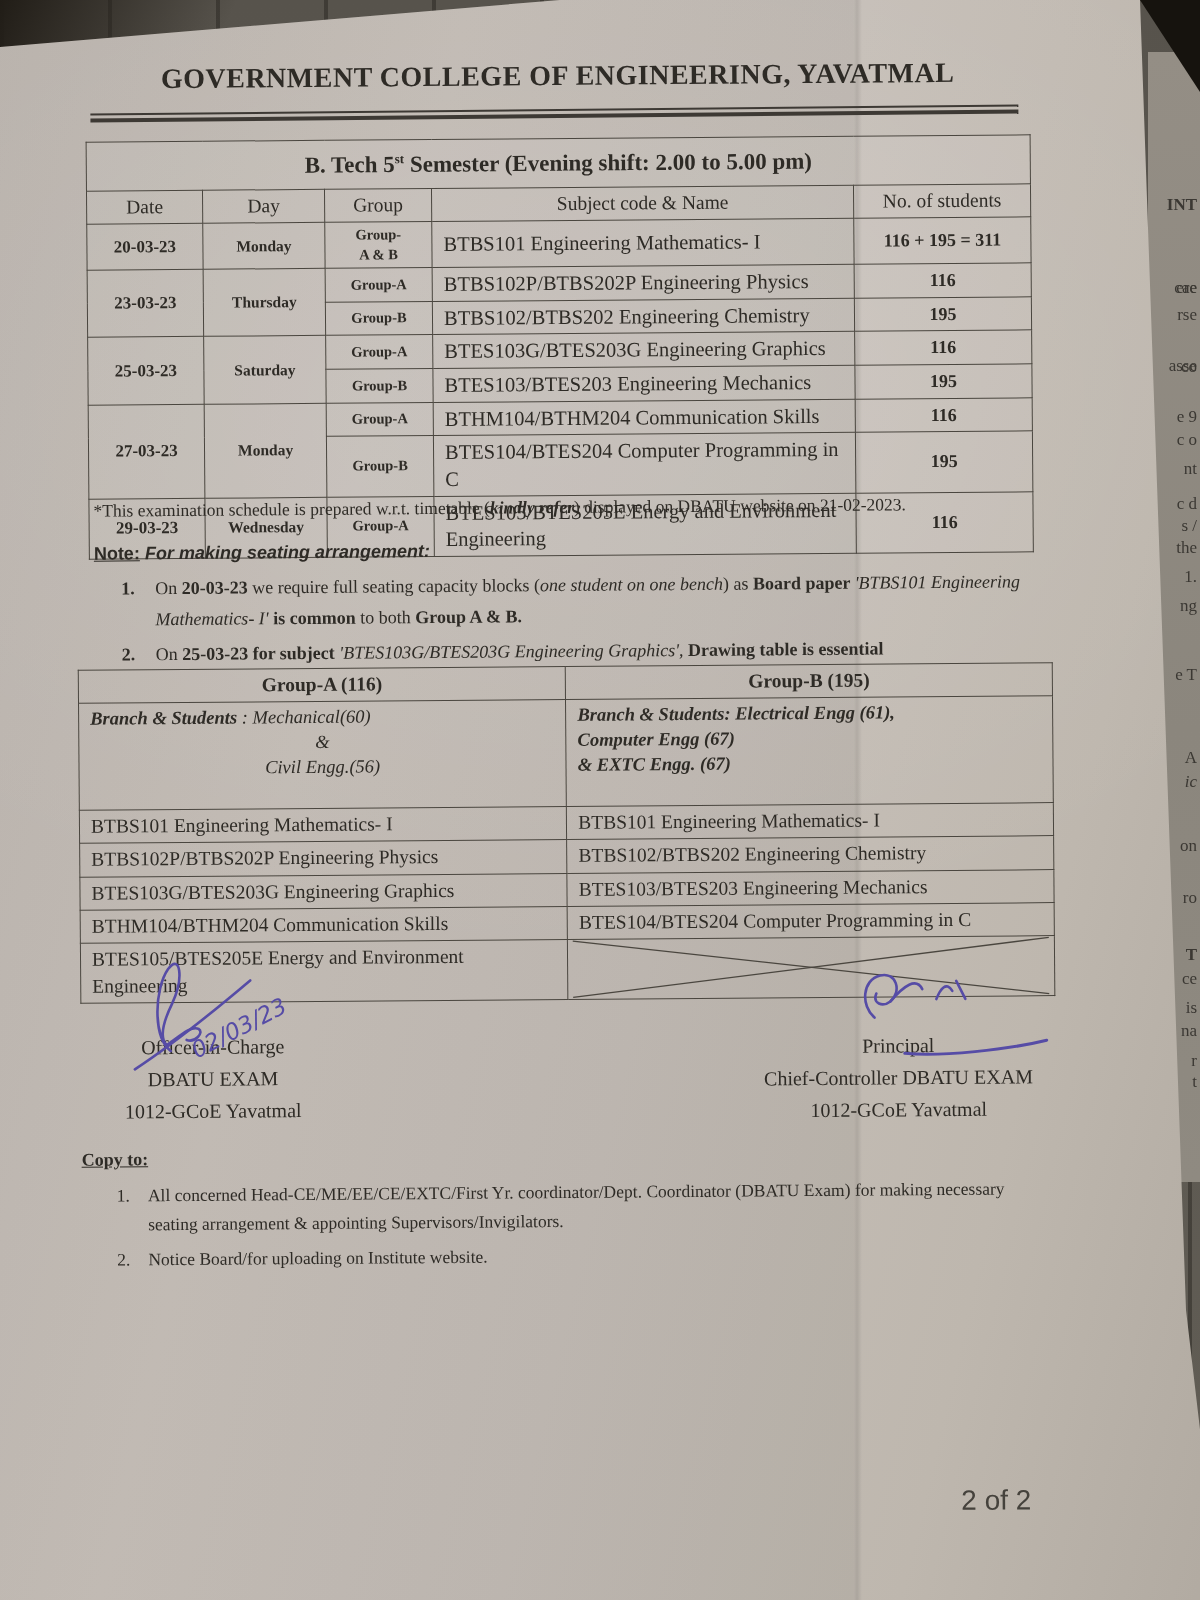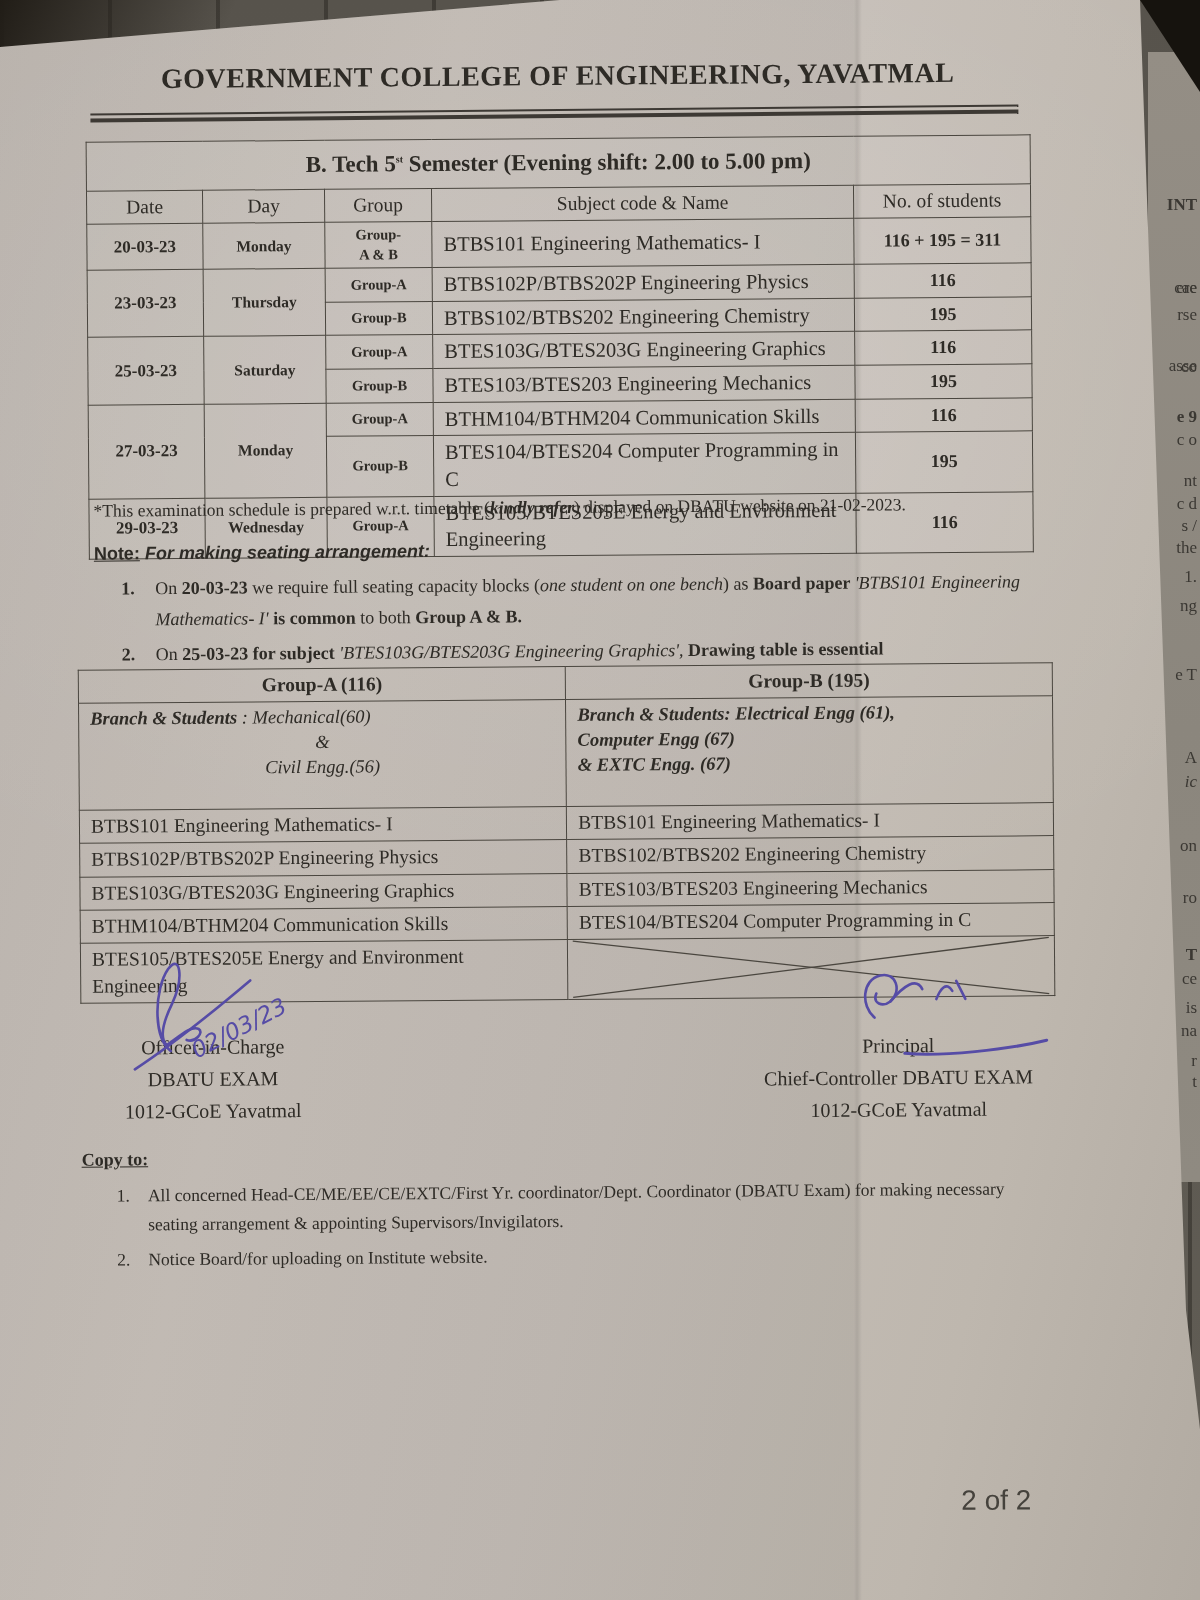--- a/index.html
+++ b/index.html
@@ -36,21 +36,21 @@
   .doc-title{position:absolute;left:90px;top:60px;width:945px;text-align:center;
     font-size:28px;font-weight:bold;letter-spacing:.5px;}
   .title-rule-a{position:absolute;left:95px;top:109px;width:928px;height:2px;background:#3d3934;transform:rotate(-0.1deg);}
   .title-rule-b{position:absolute;left:95px;top:114px;width:928px;height:4px;background:#3d3934;transform:rotate(-0.1deg);}
 
   table{border-collapse:collapse;}
   td,th{border:1.7px solid #4a463f;}
 
   .exam-table{position:absolute;left:90px;top:138px;width:945px;background:rgba(255,255,255,.06);}
   .exam-table .tbl-caption{font-size:23px;font-weight:bold;text-align:center;height:44px;padding:2px 4px;}
-  .exam-table .tbl-caption sup{font-size:10px;}
+  .exam-table .tbl-caption sup{font-size:13px;}
   .exam-table th.colhead{font-weight:normal;font-size:19.5px;padding:2px 4px;height:28px;}
   .exam-table td{padding:3px 5px;}
   .c-date{font-weight:bold;font-size:17px;text-align:center;width:105px;}
   .c-day{font-weight:bold;font-size:15.5px;text-align:center;width:111px;}
   .c-group{font-weight:bold;font-size:14.5px;text-align:center;width:96px;white-space:pre-line;line-height:1.35;}
   .c-subject{font-size:20.5px;padding-left:11px !important;white-space:pre-line;line-height:1.3;}
   .c-students{font-weight:bold;font-size:18px;text-align:center;width:166px;}
 
   .footnote{position:absolute;left:95px;top:497px;width:940px;font-size:17.5px;}
 
@@ -94,23 +94,23 @@
 
 <div id="stage">
   <div class="bg-corner-left"></div>
   <div class="page2-strip">
       <div class="frag b" style="top: 143px;">INT</div>
       <div class="frag" style="top: 198px; margin-top: 28px;">ere</div>
       <div class="frag" style="top: 226px;">cae</div>
       <div class="frag" style="top: 253px;">rse</div>
       <div class="frag" style="top: 279px; margin-top: 26px;">co</div>
       <div class="frag" style="top: 304px;">asse</div>
-      <div class="frag" style="top: 355px; font-weight: bold;">e 9</div>
+      <div class="frag" style="top: 355px;">e 9</div>
       <div class="frag" style="top: 378px;">c o</div>
-      <div class="frag" style="top: 419px; margin-left: 28px;">nt</div>
+      <div class="frag" style="top: 407px; margin-left: 28px;">nt</div>
       <div class="frag" style="top: 442px;">c d</div>
       <div class="frag" style="top: 464px;">s /</div>
       <div class="frag" style="top: 486px;">the</div>
       <div class="frag" style="top: 515px;">1.</div>
       <div class="frag" style="top: 544px;">ng</div>
       <div class="frag" style="top: 613px;">e T</div>
       <div class="frag" style="top: 696px;">A</div>
       <div class="frag" style="top: 720px; font-style: italic;">ic</div>
       <div class="frag" style="top: 784px;">on</div>
       <div class="frag" style="top: 836px;">ro</div>

